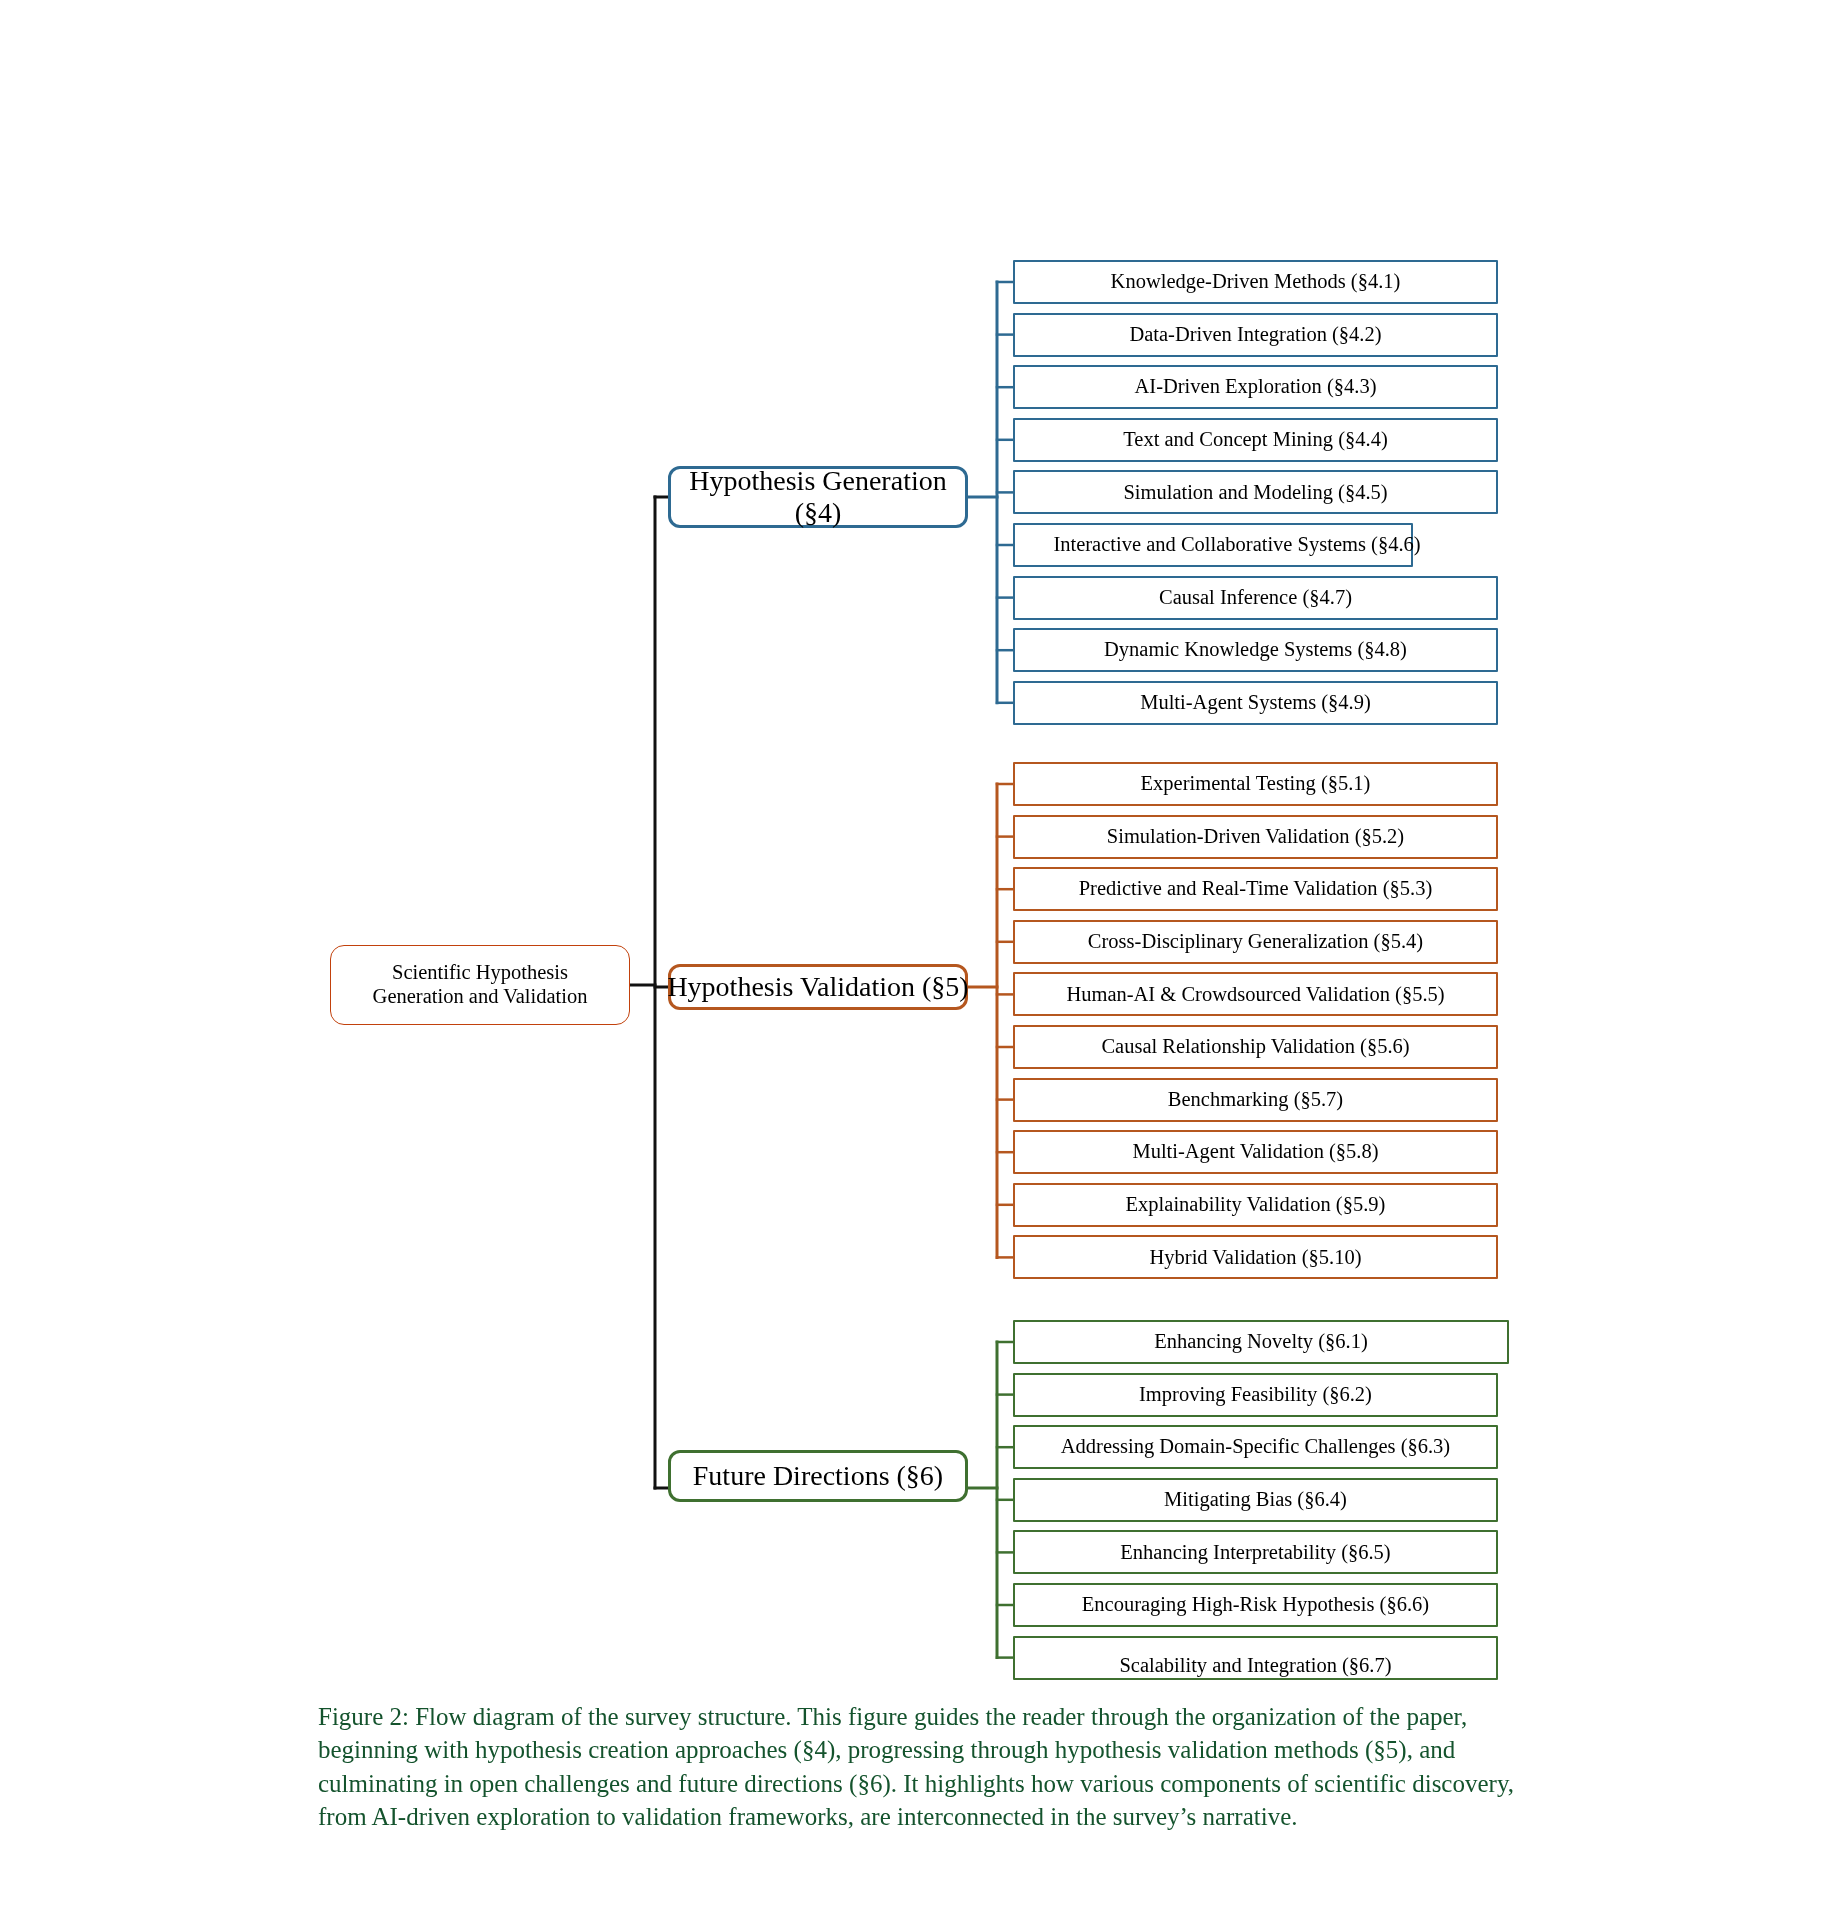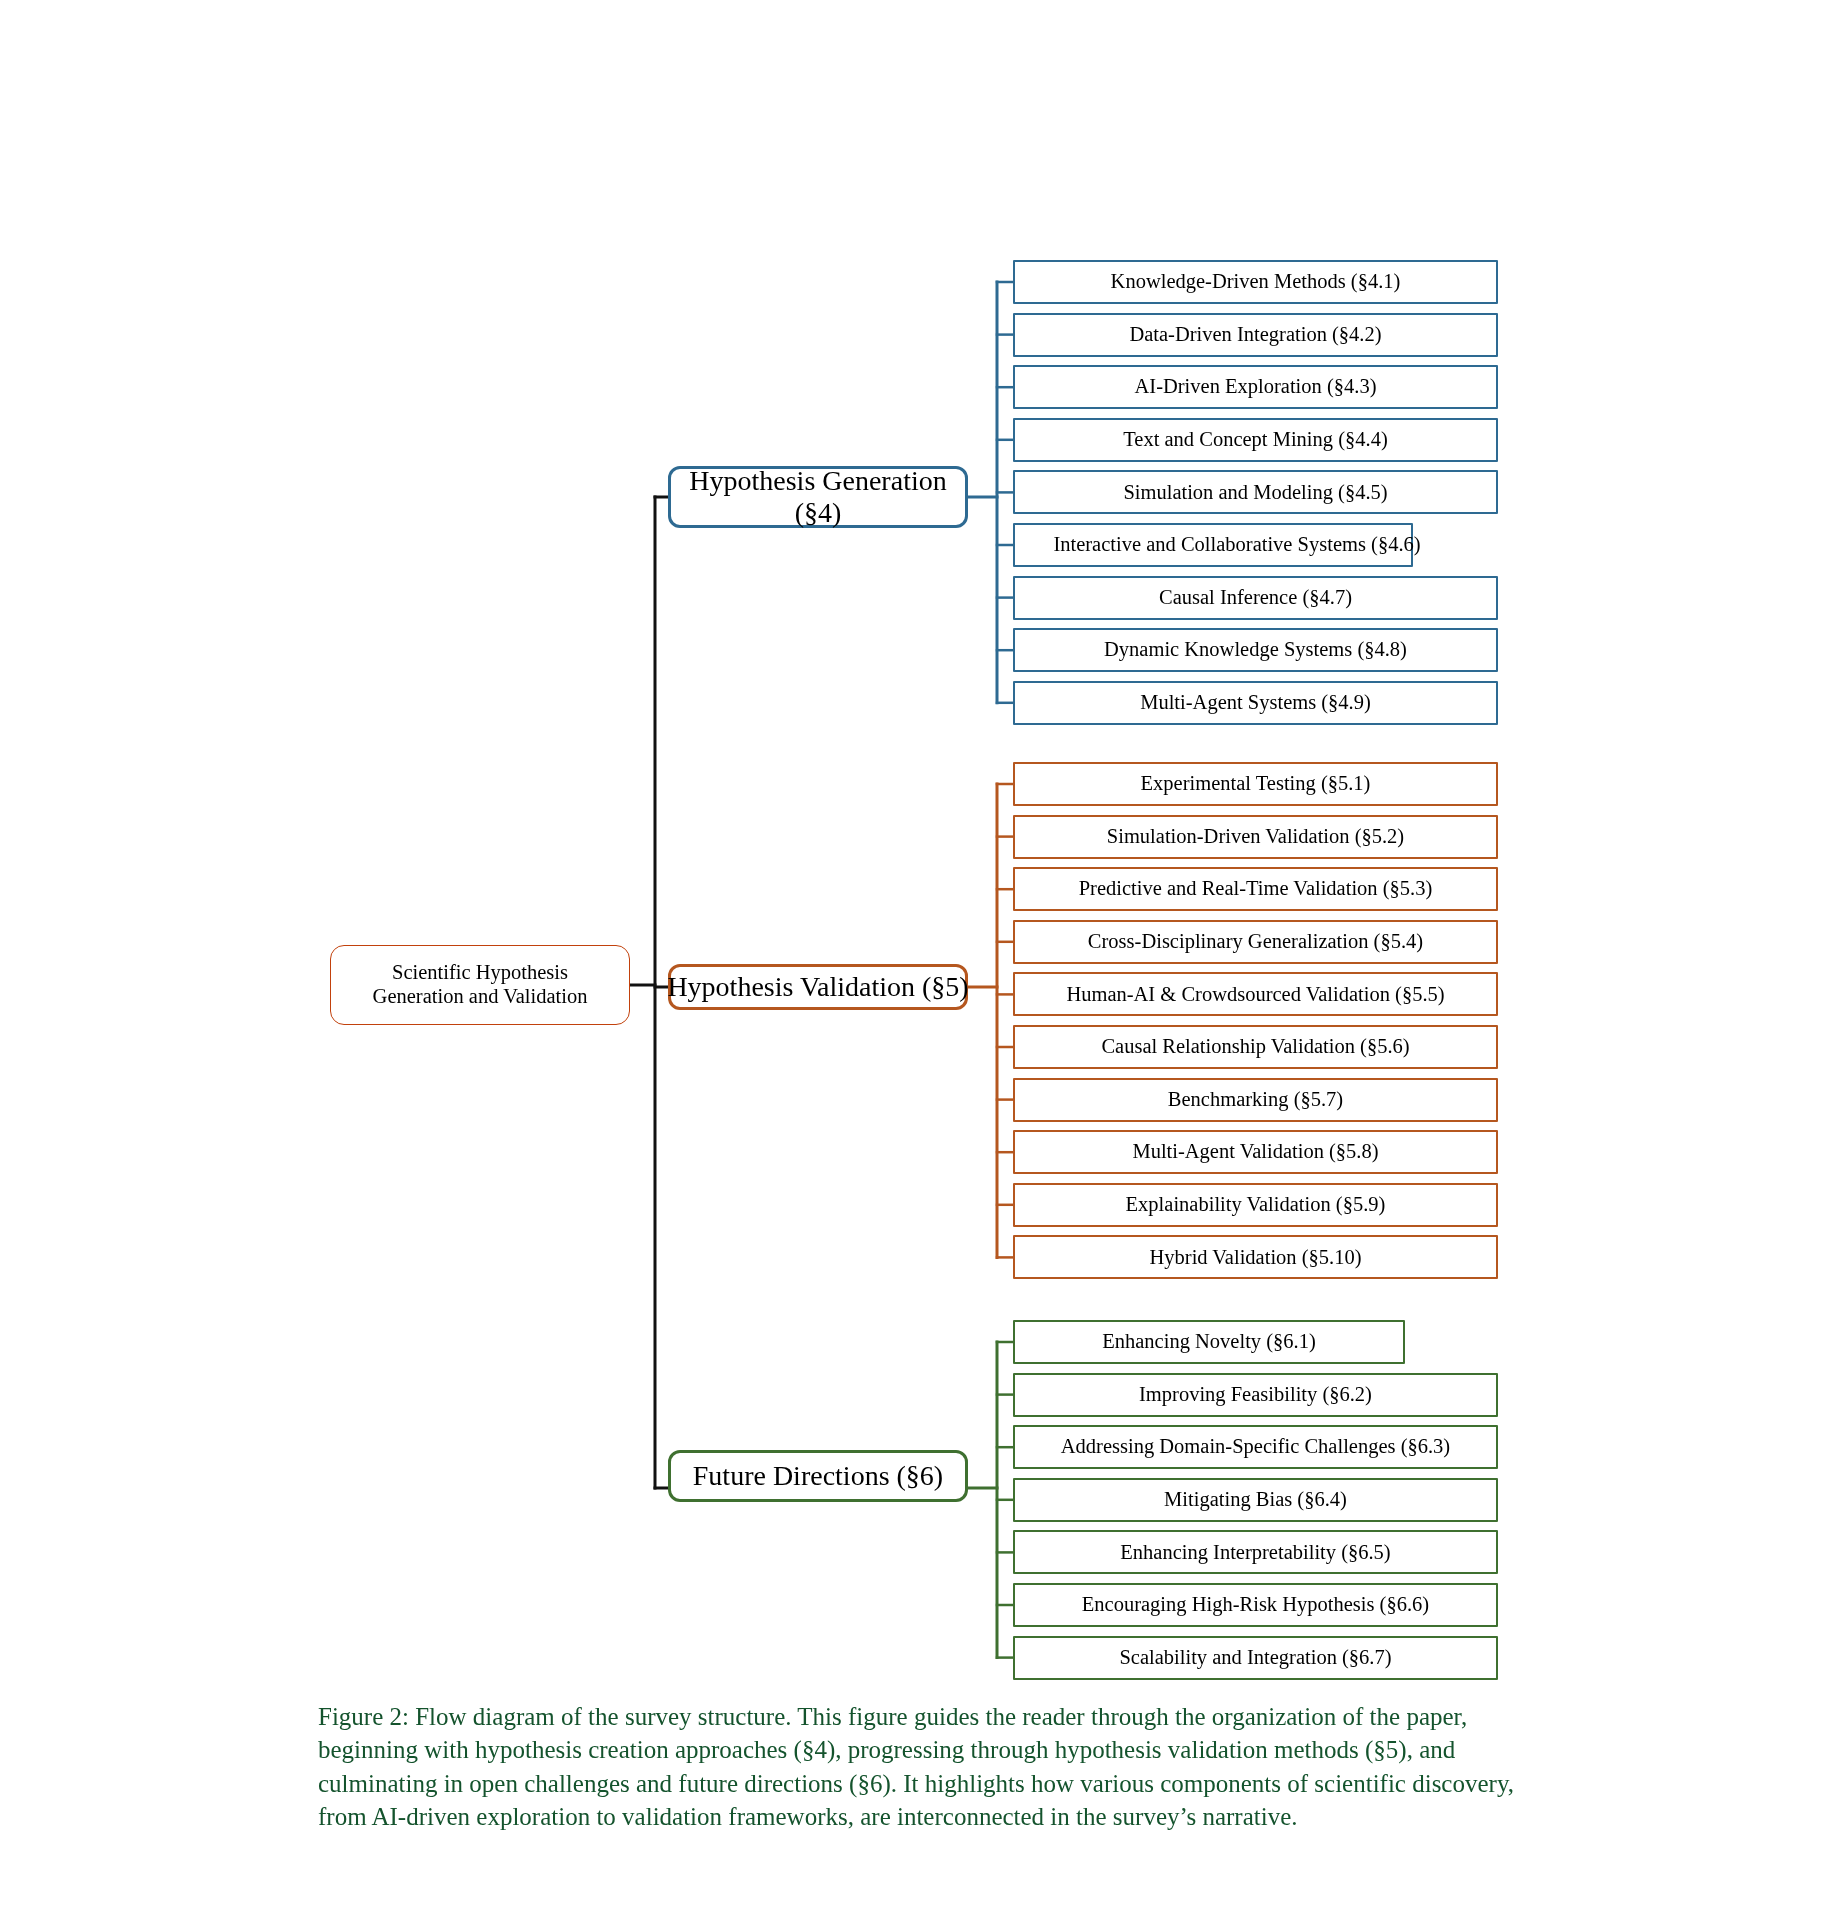--- a/index.html
+++ b/index.html
@@ -239,38 +239,38 @@
         </div>
         <div class="node leaf leaf-val" style="left: 1013px; top: 1130.2px; width: 485px;">
           <span>Multi-Agent Validation (§5.8)</span>
         </div>
         <div class="node leaf leaf-val" style="left: 1013px; top: 1182.8px; width: 485px;">
           <span>Explainability Validation (§5.9)</span>
         </div>
         <div class="node leaf leaf-val" style="left: 1013px; top: 1235.4px; width: 485px;">
           <span>Hybrid Validation (§5.10)</span>
         </div>
-        <div class="node leaf leaf-fut" style="left: 1013px; top: 1320px; width: 392px;">
+        <div class="node leaf leaf-fut" style="left: 1013px; top: 1320px; width: 496px;">
           <span>Enhancing Novelty (§6.1)</span>
         </div>
         <div class="node leaf leaf-fut" style="left: 1013px; top: 1372.6px; width: 485px;">
           <span>Improving Feasibility (§6.2)</span>
         </div>
         <div class="node leaf leaf-fut" style="left: 1013px; top: 1425.2px; width: 485px;">
           <span>Addressing Domain-Specific Challenges (§6.3)</span>
         </div>
         <div class="node leaf leaf-fut" style="left: 1013px; top: 1477.8px; width: 485px;">
           <span>Mitigating Bias (§6.4)</span>
         </div>
         <div class="node leaf leaf-fut" style="left: 1013px; top: 1530.4px; width: 485px;">
           <span>Enhancing Interpretability (§6.5)</span>
         </div>
         <div class="node leaf leaf-fut" style="left: 1013px; top: 1583px; width: 485px;">
           <span>Encouraging High-Risk Hypothesis (§6.6)</span>
         </div>
-        <div class="node leaf leaf-fut" style="left: 1013px; top: 1635.6px; width: 485px;">
+        <div class="node leaf leaf-fut" style="left: 1013px; top: 1635.6px; width: 485px; align-items: flex-end;">
           <span>Scalability and Integration (§6.7)</span>
         </div>
       </div>
   </div>
 
   <div id="caption">Figure 2: Flow diagram of the survey structure. This figure guides the reader through the organization of the paper, beginning with hypothesis creation approaches (§4), progressing through hypothesis validation methods (§5), and culminating in open challenges and future directions (§6). It highlights how various components of scientific discovery, from AI-driven exploration to validation frameworks, are interconnected in the survey’s narrative.</div>
 </div>
 
 </body></html>

